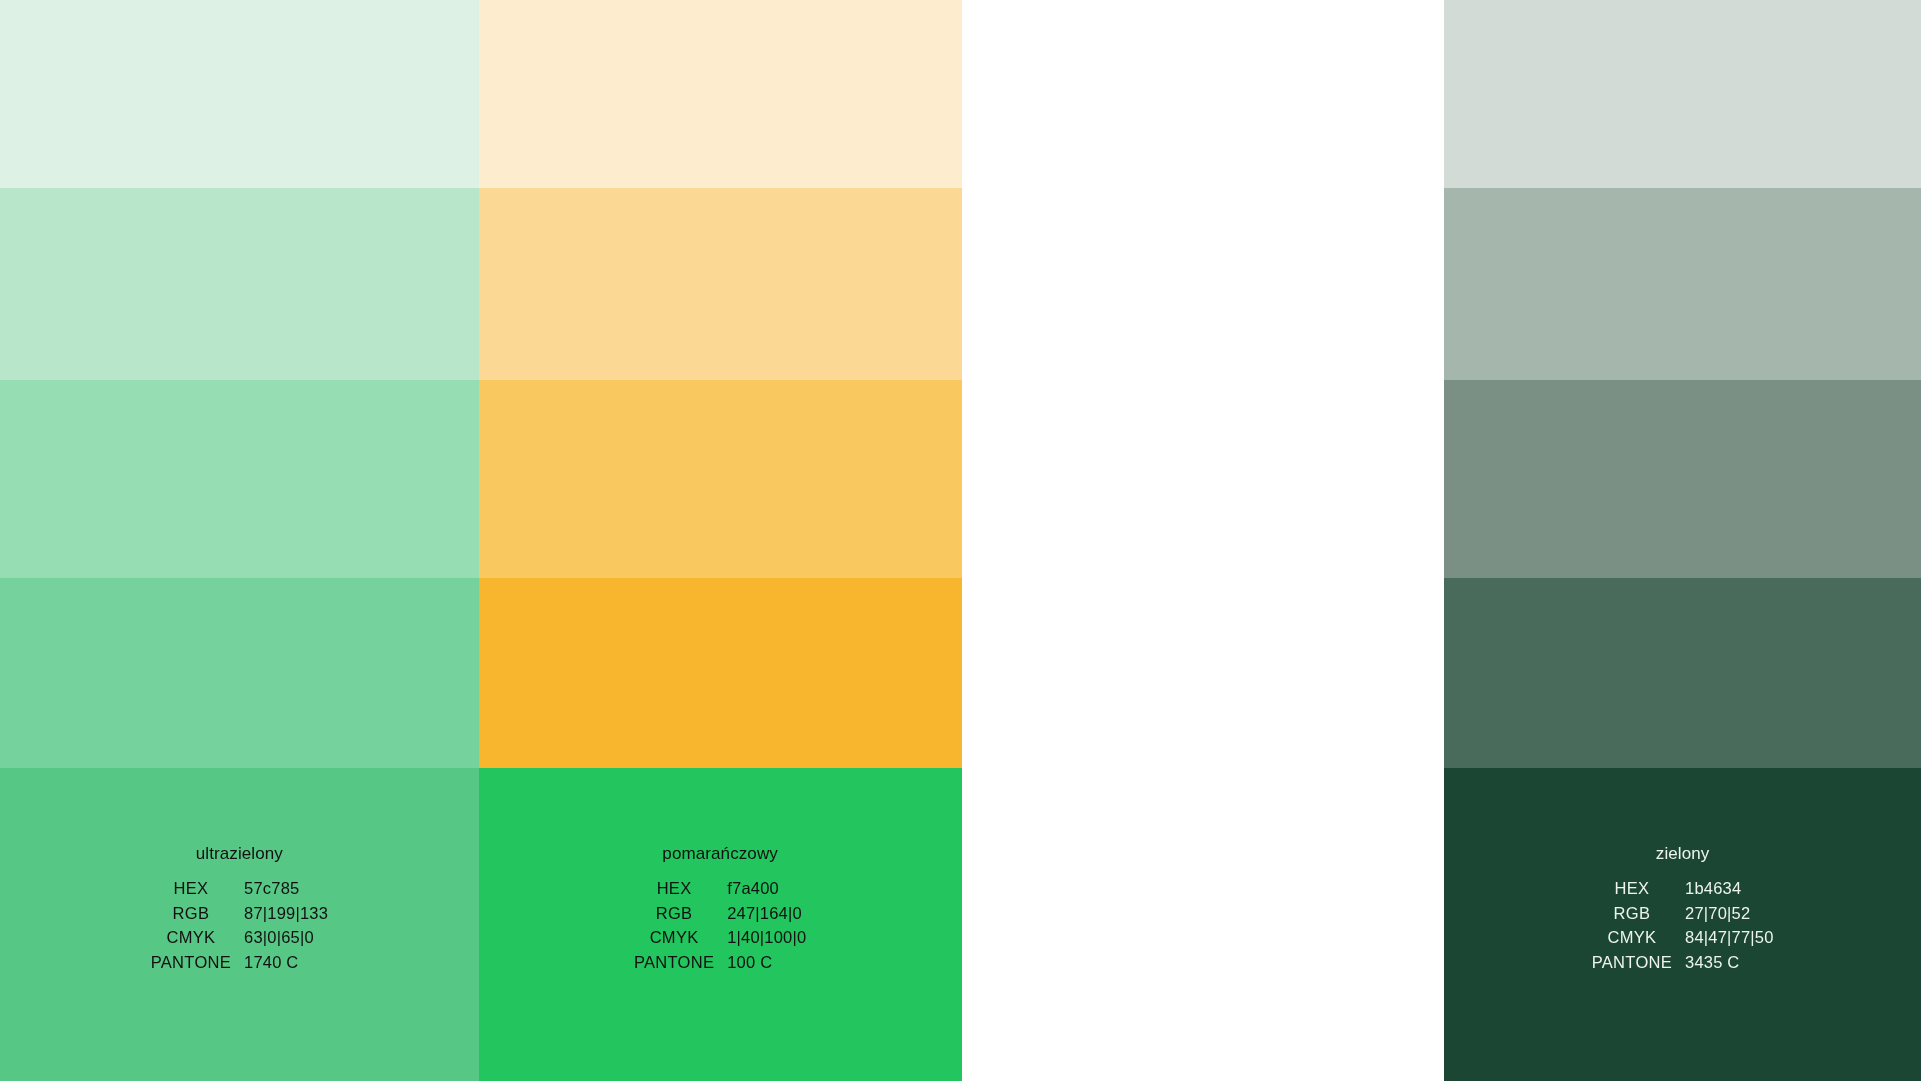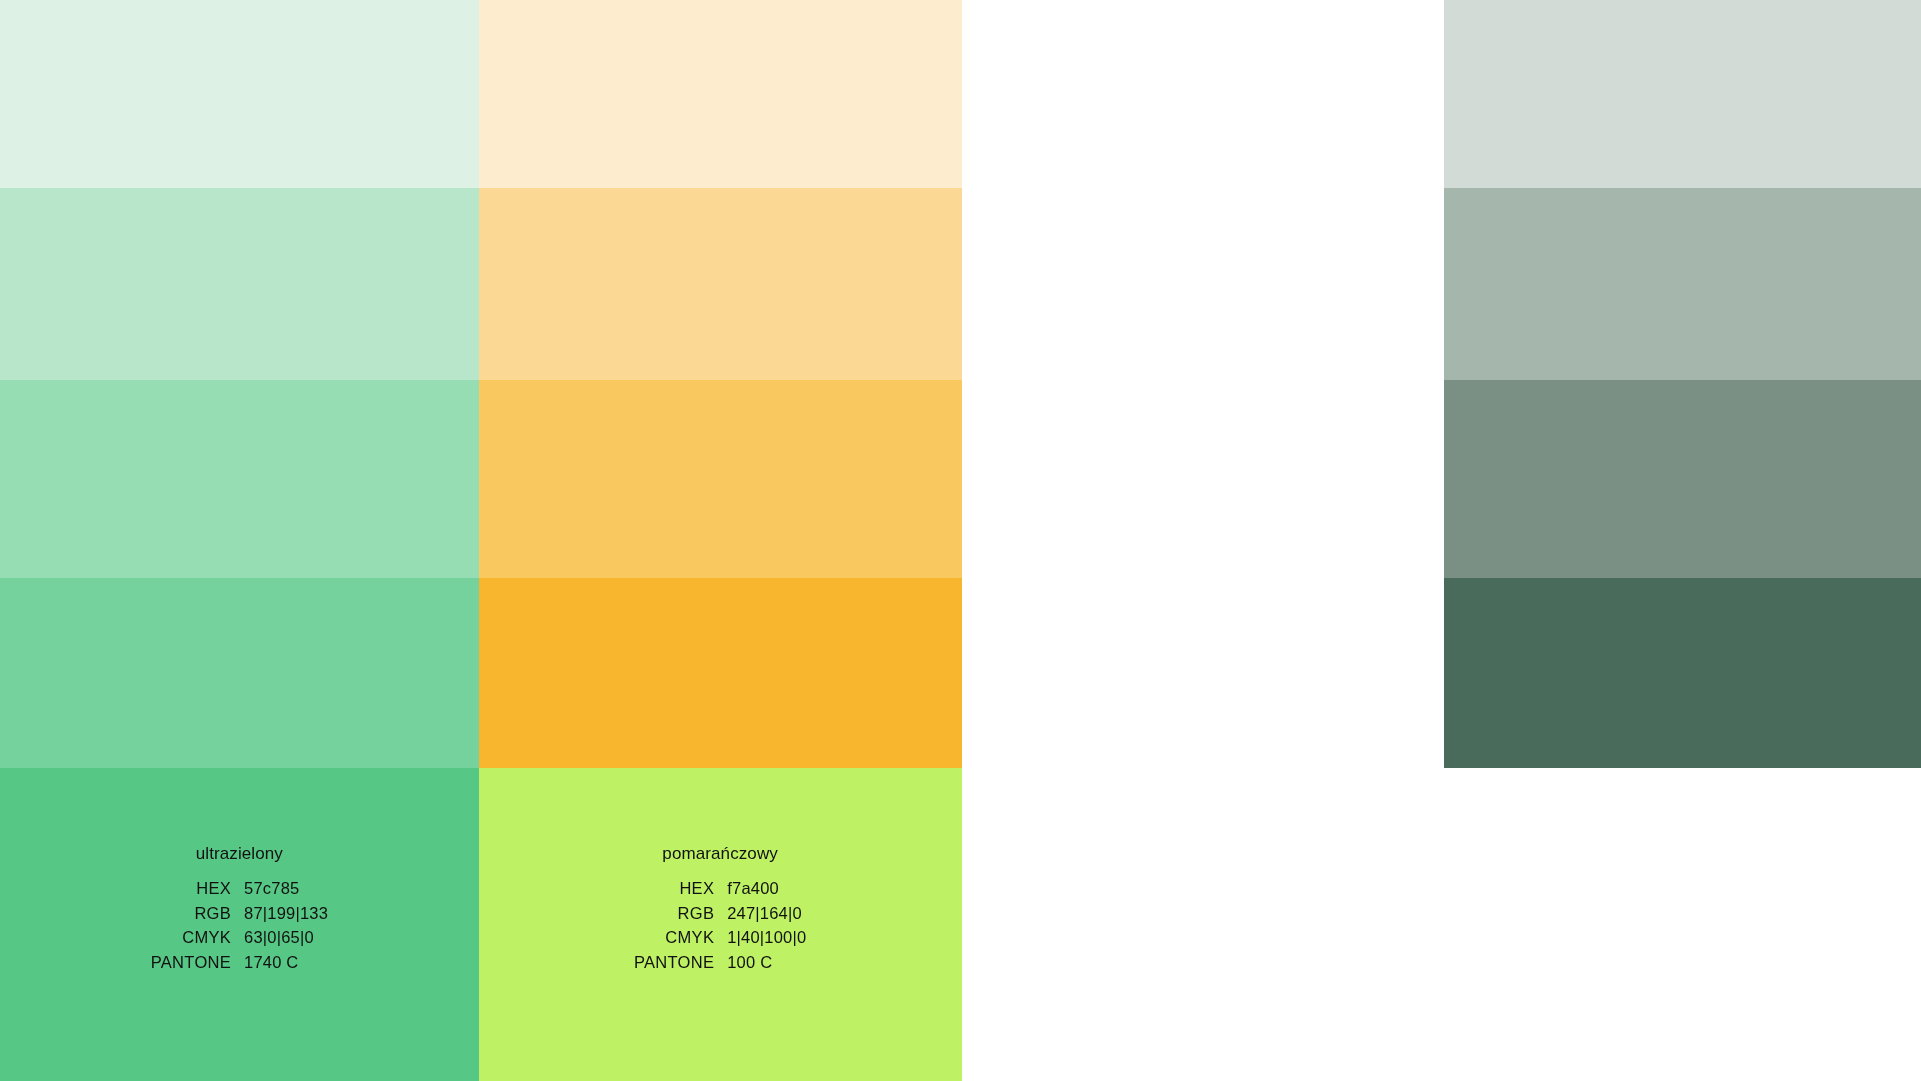--- a/index.html
+++ b/index.html
@@ -73,21 +73,21 @@
     margin-top: 18px;
     border-collapse: collapse;
   }
   .spec-table td {
     font-size: 16.5px;
     line-height: 1;
     padding: 0 0 8px 0;
     white-space: nowrap;
   }
   .spec-table td.k {
-    text-align: right;
+    text-align: center;
     padding-right: 13px;
     letter-spacing: 0.3px;
   }
   .spec-table td.v {
     text-align: left;
     letter-spacing: 0.2px;
     margin-left: 48px;
   }
 
   
@@ -129,21 +129,21 @@
           </table>
       </div>
     </div>
   </div>
 
   <div class="col col-orange">
     <div class="band band-1" style="background:#fdeccd"></div>
     <div class="band band-2" style="background:#fbd995"></div>
     <div class="band band-3" style="background:#f9c85f"></div>
     <div class="band band-4" style="background:#f8b62f"></div>
-    <div class="band band-5" style="background:#bef264">
+    <div class="band band-5" style="background:#22c55e">
       <div class="spec ink-dark" style="color: rgb(17, 17, 17);">
         <div class="spec-name">pomarańczowy</div>
         <table class="spec-table">
           <tbody>
               <tr>
             <td class="k">HEX</td>
             <td class="v">f7a400</td>
           </tr>
           <tr>
             <td class="k">RGB</td>
@@ -170,15 +170,40 @@
     <div class="band band-4" style="background:#ffffff"></div>
   </div>
 
   <div class="col col-gap"></div>
 
   <div class="col col-green">
     <div class="band band-1" style="background:#d2dbd6"></div>
     <div class="band band-2" style="background:#a5b6ad"></div>
     <div class="band band-3" style="background:#7a9085"></div>
     <div class="band band-4" style="background:#496b5b"></div>
+    <div class="band band-5" style="background:#1b4634">
+      <div class="spec ink-light" style="color: rgb(238, 243, 239);">
+        <div class="spec-name">zielony</div>
+        <table class="spec-table">
+          <tbody>
+              <tr>
+            <td class="k">HEX</td>
+            <td class="v">1b4634</td>
+          </tr>
+          <tr>
+            <td class="k">RGB</td>
+            <td class="v">27|70|52</td>
+          </tr>
+          <tr>
+            <td class="k">CMYK</td>
+            <td class="v">84|47|77|50</td>
+          </tr>
+          <tr>
+            <td class="k">PANTONE</td>
+            <td class="v">3435 C</td>
+          </tr>
+        </tbody>
+          </table>
+      </div>
+    </div>
   </div>
 
 </div>
 
 </body></html>

